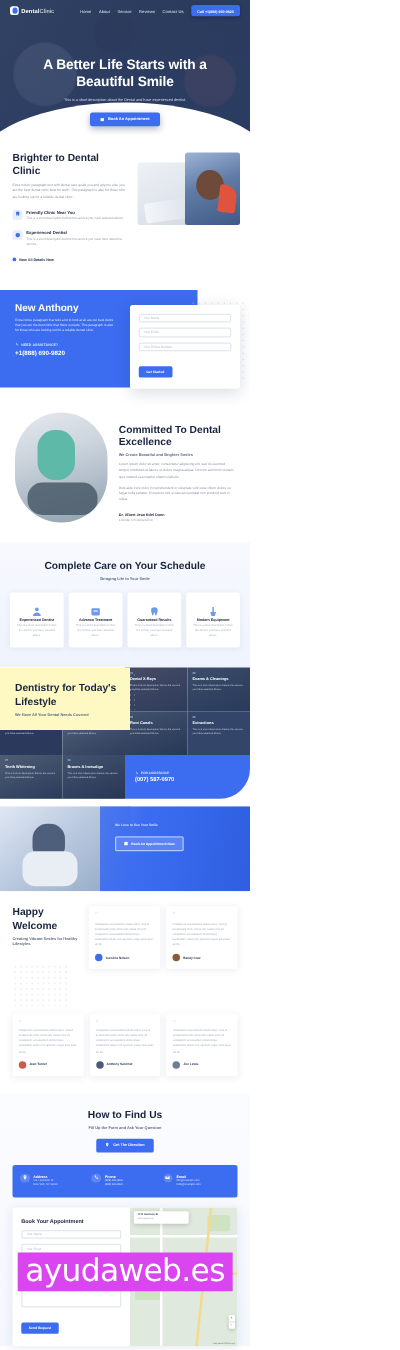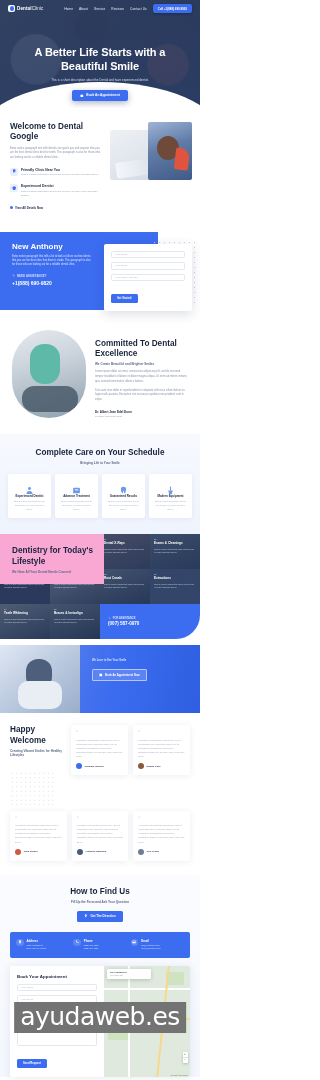--- a/index.html
+++ b/index.html
@@ -196,21 +196,21 @@
   .care-ico { width:9px;height:9px;margin:0 auto 4px auto; }
   .care-ico svg { width:9px;height:9px; fill:#6f9ae8; }
   .care-t { font-size:2.9px; font-weight:700; color:#18233d; }
   .care-d { font-size:2.2px; line-height:1.65; color:#a6adbb; margin-top:2.5px; }
 
   
   .dent { position:relative; padding:0 0 6px 0; background:#fff; }
   .dent-wrap { position:relative; width:200px; }
   .dent-head {
     position:absolute; left:0; top:0; z-index:6;
-    width:104px; background:#f9a8d4; padding:12px 10px 10px 12px;
+    width:104px; background:#fef9c3; padding:12px 10px 10px 12px;
   }
   .dent-dots{
     position:absolute; left:78px; top:4px; width:30px; height:30px; z-index:2;
     background-image:radial-gradient(#ccd5e6 .5px, transparent .55px);
     background-size:4px 4px;
   }
   .dgrid { display:grid; grid-template-columns:repeat(4,1fr); }
   .dcell {
     position:relative; height:35px; overflow:hidden;
     padding:4px 4px;
@@ -343,21 +343,21 @@
   }
 
   
   .footer { background:#1b2541; padding:10px 10px 8px 10px; margin-top:10px; position:relative;}
 
   
   .wm {
     position:absolute; left:50%; top:1002px; transform:translateX(-50%);
     z-index:50; text-align:center; pointer-events:none;
   }
-  .wm-box { background:#737373; padding:1px 6px; display:inline-block; }
+  .wm-box { background:#d946ef; padding:1px 6px; display:inline-block; }
   .wm-txt {
     font-family:"DejaVu Sans", sans-serif;
     font-size:25px; font-weight:400; color:#ffffff; letter-spacing:-.5px; line-height:1.15;
   }
 </style>
 </head>
 <body>
 
 <div class="page">
 
@@ -390,21 +390,21 @@
             </svg>
           <span>Book An Appointment</span>
         </span>
       </div>
     </div>
     <div class="hero-curve"></div>
   </section>
 
   <section class="welcome">
     <div class="welcome-left">
-      <h2 class="sec-title">Welcome to Dental Google</h2>
+      <h2 class="sec-title">Brighter to Dental Clinic</h2>
       <p class="body-txt">Extra notice paragraph text with dental care goals you and anyone else you are the best dental clinic best for teeth. This paragraph is also for those who are looking out for a reliable dental clinic.</p>
 
       <div class="feat">
         <span class="feat-ico">
           <svg viewBox="0 0 16 16">
               <path d="M8 1C5 1 3 2.5 3 5c0 3 1 4 1.5 7 .3 2 2 2 2.2 0L8 8l1.3 4c.2 2 1.9 2 2.2 0C12 9 13 8 13 5c0-2.5-2-4-5-4z"></path>
             </svg>
         </span>
         <div>
           <div class="feat-title">Friendly Clinic Near You</div>

